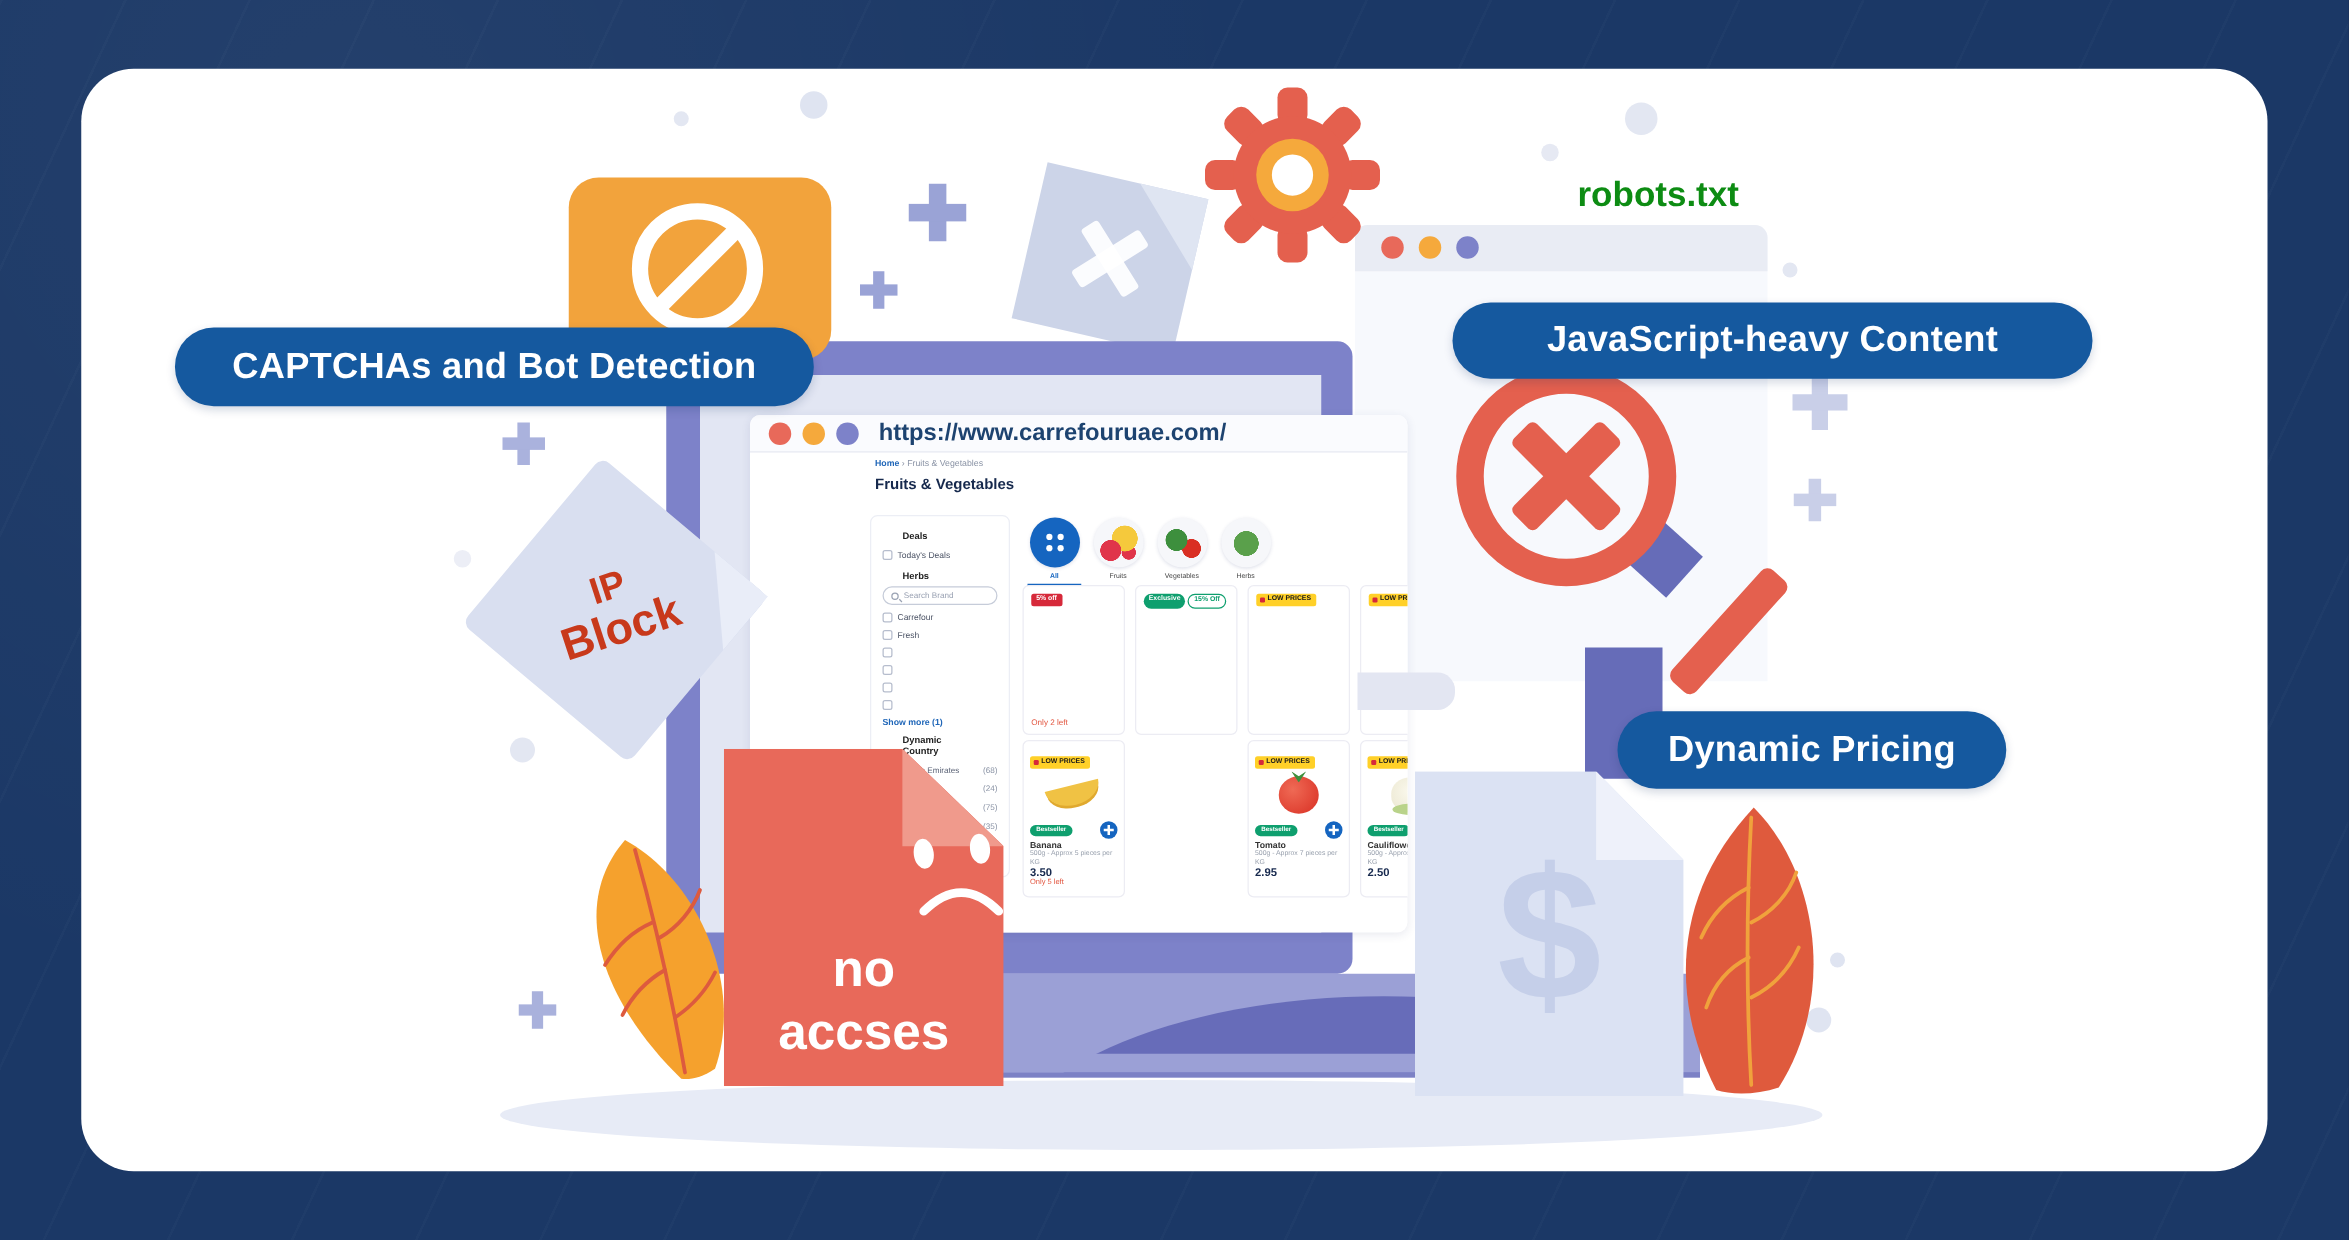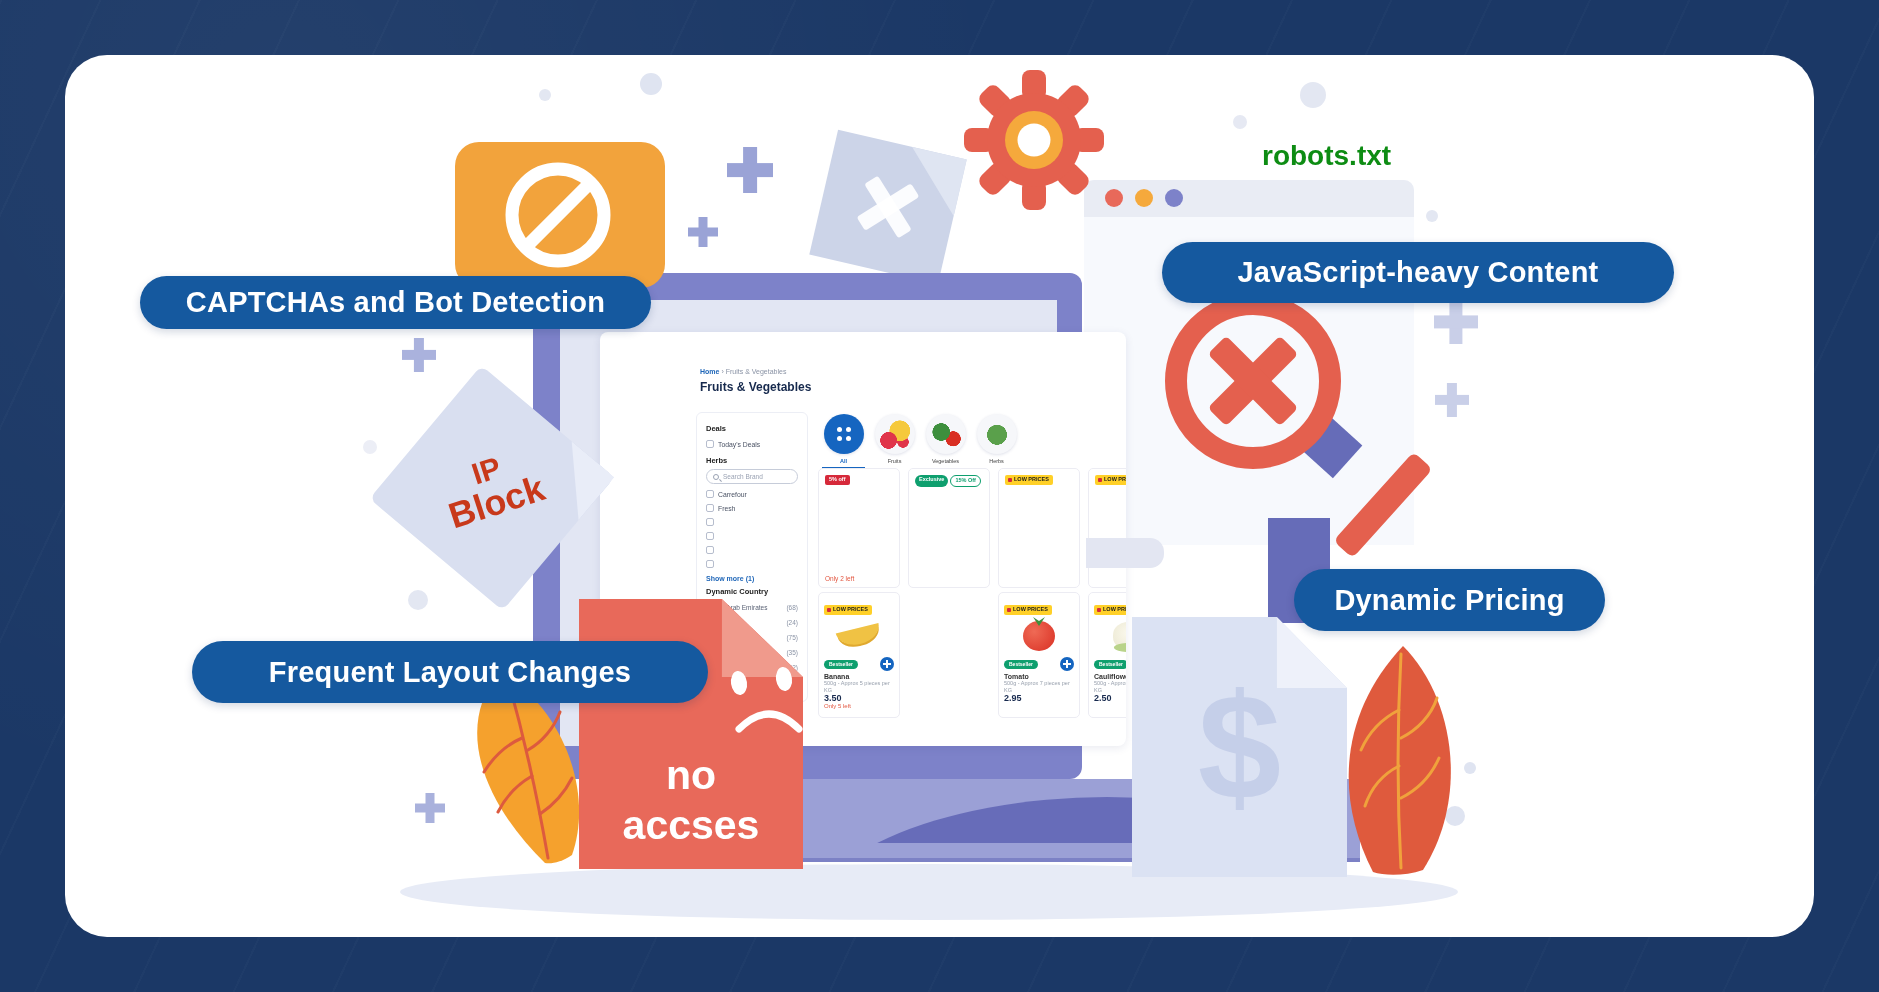--- a/index.html
+++ b/index.html
@@ -30,21 +30,21 @@
   #browser1{left:600px;top:332px;width:526px;height:414px;background:#ffffff;border-radius:8px;overflow:hidden;z-index:5;box-shadow:0 2px 8px rgba(40,50,110,0.10);}
   #b1-header{position:absolute;left:0;top:0;width:100%;height:30px;background:#fafbfe;border-bottom:1px solid #e8eaf2;}
   .tl{position:absolute;border-radius:50%;width:18px;height:18px;top:6px;}
   #b1-url{position:absolute;left:103px;top:0;line-height:30px;font-size:19px;font-weight:bold;color:#1d4370;}
   #b1-crumb{position:absolute;left:100px;top:36px;font-size:7px;color:#8a93a5;}
   #b1-crumb b{color:#1f66b8;}
   #b1-title{position:absolute;left:100px;top:48px;font-size:12px;font-weight:bold;color:#16294d;}
 
   
   #sb{position:absolute;left:96px;top:80px;width:112px;height:290px;background:#fff;border:1px solid #eceef5;border-radius:6px;padding:6px 9px;}
-  .sb-title{font-size:7.5px;font-weight:bold;color:#222;margin:5px 0 4px;}
+  .sb-title{font-size:7.5px;font-weight:bold;color:#222;margin:5px 16px 4px;}
   .sb-row{display:flex;align-items:center;gap:4px;height:14px;font-size:6.8px;color:#4a5264;}
   .cb{width:8px;height:8px;border:1px solid #b6bdcd;border-radius:2px;flex:0 0 auto;background:#fff;}
   #sb-search{height:15px;border:1px solid #c6ccd9;border-radius:9px;display:flex;align-items:center;gap:4px;padding:0 6px;color:#9aa2b3;font-size:6.5px;margin:2px 0 3px;}
   .mini-mag{width:6px;height:6px;border:1px solid #9aa2b3;border-radius:50%;position:relative;flex:0 0 auto;}
   .mini-mag::after{content:"";position:absolute;left:5px;top:5px;width:3px;height:1px;background:#9aa2b3;transform:rotate(45deg);}
   .sb-link{font-size:7px;font-weight:bold;color:#1f66b8;margin:4px 0 2px;}
   .cty{display:flex;justify-content:space-between;align-items:center;height:15px;font-size:6.5px;color:#5a6275;}
   .cty .ct{color:#8a93a5;}
 
   
@@ -105,21 +105,21 @@
   #band .cap{font-size:56px;font-weight:bold;color:#6b74c4;letter-spacing:1px;}
 
   
   #browser2{left:1084px;top:180px;width:330px;height:365px;background:#f7f9fd;border-radius:10px 10px 0 0;z-index:5;}
   #b2-header{position:absolute;left:0;top:0;width:100%;height:37px;background:#e9ecf4;border-radius:10px 10px 0 0;}
   #doc-tab{left:1268px;top:518px;width:62px;height:105px;background:#666cb8;z-index:6;}
 
   
   .pill{display:flex;align-items:center;justify-content:center;background:#15599f;color:#fff;font-weight:bold;
     font-size:29px;border-radius:31px;z-index:11;letter-spacing:.2px;box-shadow:0 3px 8px rgba(10,40,90,.18);}
-  #pill1{left:140px;top:276px;width:511px;height:53px;}
+  #pill1{left:140px;top:262px;width:511px;height:63px;}
   #pill2{left:1162px;top:242px;width:512px;height:61px;}
   #pill3{left:192px;top:641px;width:516px;height:62px;}
   #pill4{left:1294px;top:569px;width:311px;height:62px;}
 
   #robots{left:1262px;top:140px;font-size:28px;font-weight:bold;color:#0d8c13;z-index:11;}
 
   
   #orange-card{left:455px;top:142px;width:210px;height:146px;background:#f2a33c;border-radius:24px;z-index:7;}
 
   
@@ -233,20 +233,26 @@
 
   <div id="monitor" class="abs">
     <div id="screen"></div>
   </div>
   <div id="pedestal" class="abs">
     <div class="dome"></div>
     <div class="lip"></div>
   </div>
 
   <div id="browser1" class="abs">
+    <div id="b1-header">
+      <span class="tl" style="left:15px;background:#e8695a;"></span>
+      <span class="tl" style="left:42px;background:#f5a93c;"></span>
+      <span class="tl" style="left:69px;background:#7d82c9;"></span>
+      <span id="b1-url">https://www.carrefouruae.com/</span>
+    </div>
     <div id="b1-crumb">
       <b>Home</b>
       <span>›</span>
       <span>Fruits &amp; Vegetables</span>
     </div>
     <div id="b1-title">Fruits &amp; Vegetables</div>
 
     <div id="sb">
       <div class="sb-title">Deals</div>
       <div class="sb-row">
@@ -451,15 +457,14 @@
       </g>
     <circle cx="123" cy="111" r="77" fill="none" stroke="#e4604e" stroke-width="22"></circle>
     <g transform="translate(123,111) rotate(45)">
       <rect x="-13" y="-51" width="26" height="102" rx="5" fill="#e4604e"></rect>
       <rect x="-51" y="-13" width="102" height="26" rx="5" fill="#e4604e"></rect>
     </g>
   </svg>
 
   <div id="pill1" class="pill abs">CAPTCHAs and Bot Detection</div>
   <div id="pill2" class="pill abs">JavaScript-heavy Content</div>
-  <div id="pill3" class="pill abs">Frequent Layout Changes</div>
   <div id="pill4" class="pill abs">Dynamic Pricing</div>
 </div>
 
 </body></html>

